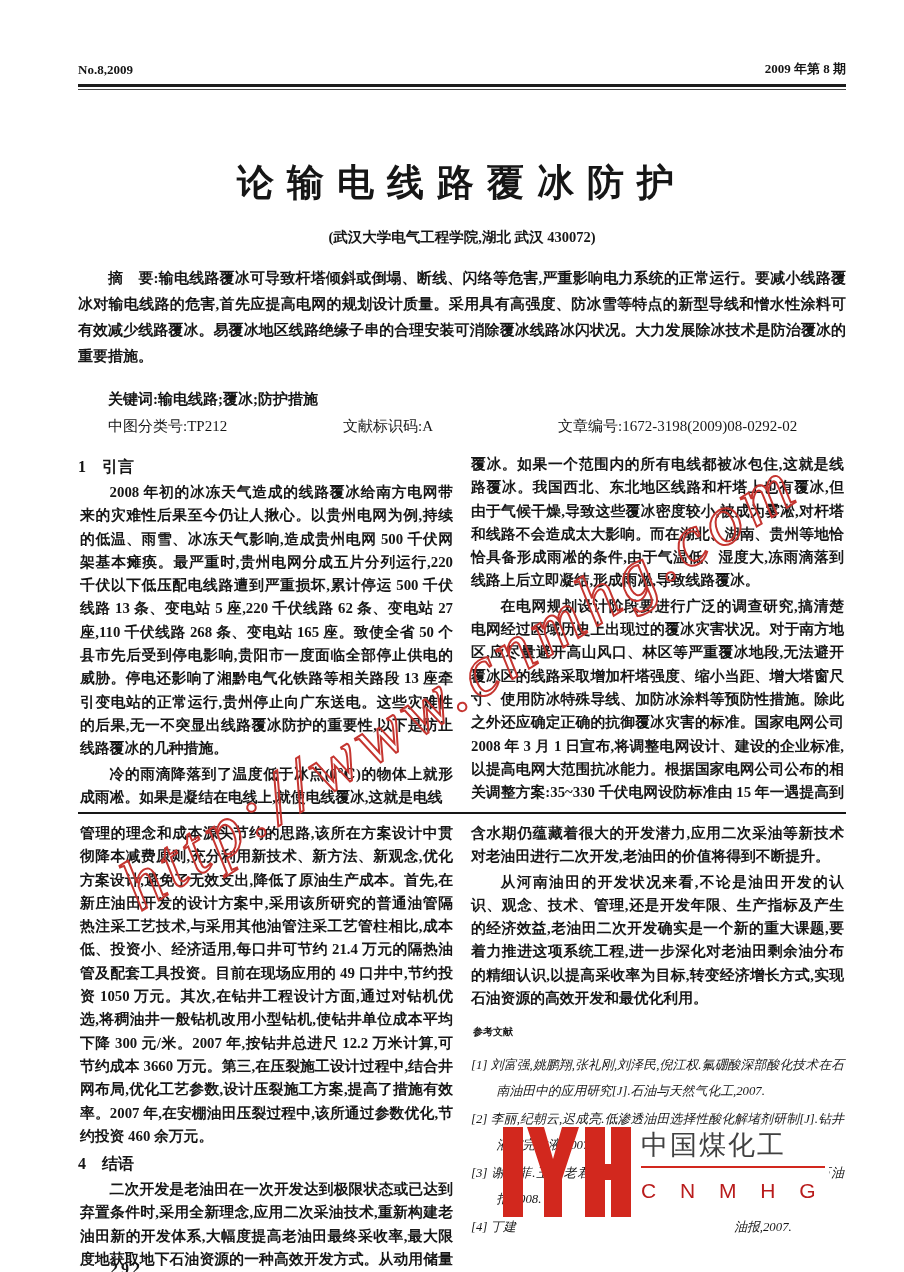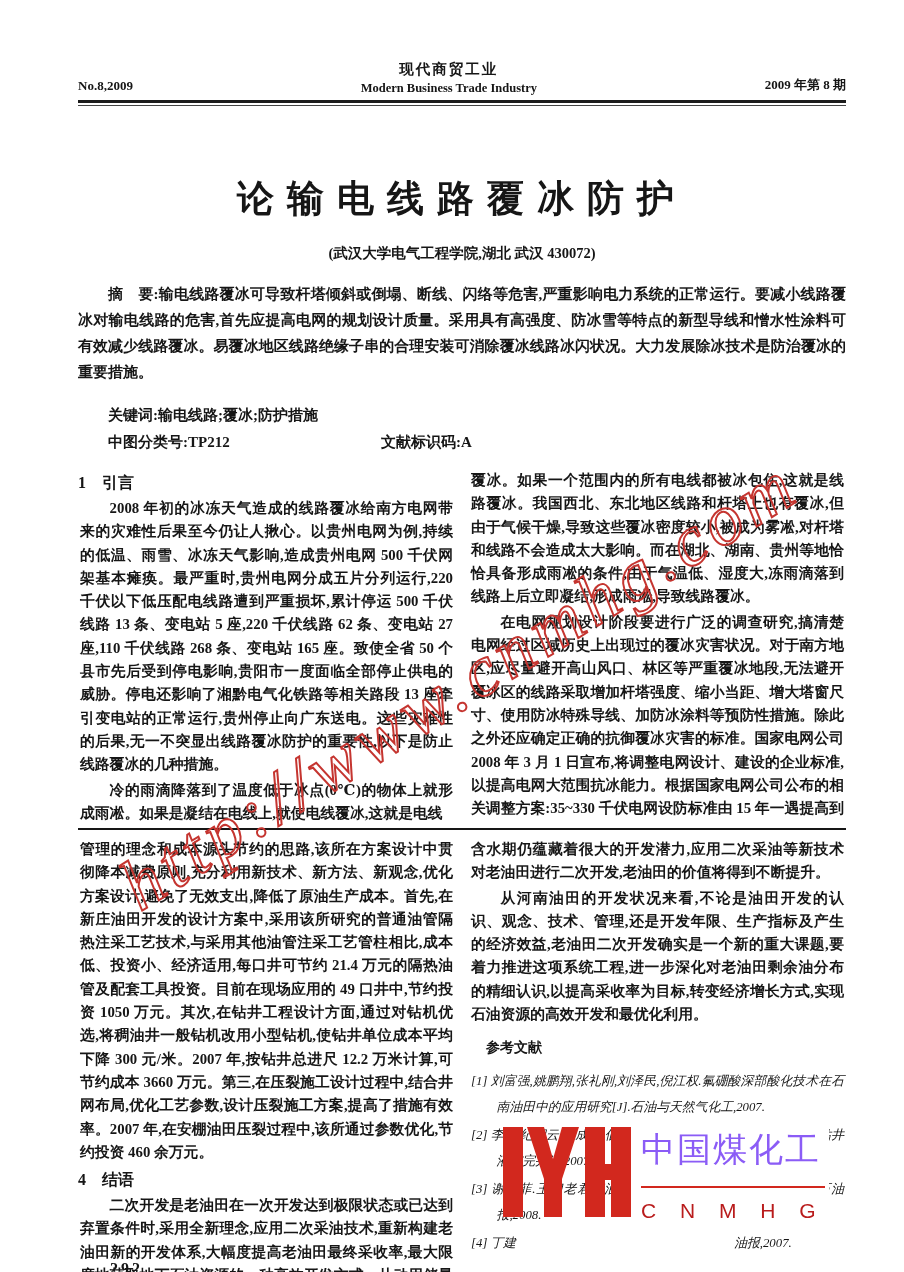--- a/index.html
+++ b/index.html
@@ -18,88 +18,85 @@
 
   
   .title{margin-top:68px;text-align:center;font-size:37px;font-weight:700;letter-spacing:13px;}
   .authors{margin-top:36px;text-align:center;font-size:17px;font-weight:600;letter-spacing:3px;}
   .affil{margin-top:20px;text-align:center;font-size:14.5px;font-weight:700;}
 
   
   .abstract{margin-top:18px;font-size:15px;font-weight:600;line-height:26px;text-align:justify;}
   .abstract p{margin:0;text-indent:2em;}
   .kw-line{margin-top:17px;font-size:15px;font-weight:700;text-indent:2em;line-height:26px;}
-  .class-line{margin-top:1px;display:flex;font-size:15px;font-weight:700;line-height:26px;gap:38px;}
+  .class-line{margin-top:1px;display:flex;font-size:15px;font-weight:400;line-height:26px;}
   .class-line .c1{width:265px;text-indent:2em;}
   .class-line .c2{width:215px;}
   .class-line .c3{flex:1;}
 
   
   .cols{display:flex;gap:14px;}
   .col{width:377px;font-size:14.8px;font-weight:600;line-height:23.3px;text-align:justify;overflow:hidden;}
   .cols-top{margin-top:12px;height:356px;}
   .cols-bottom{height:452px;}
   .col p{margin:2px;}
   .col p.ind{text-indent:2em;}
   .sec-h{font-size:16px;font-weight:700;margin:3px 0 2px 0;line-height:25px;}
   .divider{border-top:2.5px solid #161616;margin:5px 0 6px 0;}
 
   
-  .refs-title{font-size:14px;font-weight:700;margin:10px 0 8px 17px;}
+  .refs-title{font-size:10px;font-weight:700;margin:10px 0 8px 4px;}
   .refs{font-size:12.8px;font-weight:500;font-style:italic;line-height:26px;}
   .ref{padding-left:2em;text-indent:-2em;margin:0;}
   .ref .gap4{display:inline-block;width:218px;}
 
   
   .watermark{position:absolute;left:0;top:0;width:904px;height:1272px;pointer-events:none;z-index:5;}
 
   
   .logo{position:absolute;left:503px;top:1127px;z-index:6;display:flex;align-items:flex-start;}
   .logo-text{background:#ffffff;padding:0 4px 2px 10px;}
-  .logo-cn{font-size:34px;color:#8b5cf6;font-weight:500;letter-spacing:2px;
-           border-bottom:2.5px solid #d2281e;padding-bottom:13px;white-space:nowrap;
+  .logo-cn{font-size:27px;color:#404040;font-weight:500;letter-spacing:2px;
+           border-bottom:2.5px solid #d2281e;padding-bottom:3px;white-space:nowrap;
            font-family:"Liberation Sans","DejaVu Sans",sans-serif;}
   .logo-en{font-size:21px;color:#b91c1c;letter-spacing:9px;margin-top:11px;white-space:nowrap;
            font-family:"Liberation Sans","DejaVu Sans",sans-serif;}
 
   
   .pagenum{position:absolute;left:110px;top:1260px;font-size:16px;font-weight:700;letter-spacing:3px;}
 </style>
 </head>
 <body>
 
 <div class="page">
 
   <svg class="watermark" viewBox="0 0 904 1272">
     <text transform="translate(140 912) rotate(-32)" font-size="72" font-style="italic" letter-spacing="6" fill="none" stroke="#c53530" stroke-width="2" font-family="Liberation Serif, DejaVu Serif, serif">http://www.cnmhg.com</text>
   </svg>
 
   <div class="content">
 
     <div class="header">
       <div class="hdr-left">No.8,2009</div>
-      <div class="hdr-center">
-        <div class="journal-cn">现代商贸工业</div>
-        <div class="journal-en">Modern Business Trade Industry</div>
-      </div>
       <div class="hdr-right">2009 年第 8 期</div>
     </div>
     <div class="rule"></div>
     <div class="rule2"></div>
 
     <div class="title">论输电线路覆冰防护</div>
     <div class="affil">(武汉大学电气工程学院,湖北 武汉 430072)</div>
 
     <div class="abstract">
       <p><b>摘　要:</b><span>输电线路覆冰可导致杆塔倾斜或倒塌、断线、闪络等危害,严重影响电力系统的正常运行。要减小线路覆冰对输电线路的危害,首先应提高电网的规划设计质量。采用具有高强度、防冰雪等特点的新型导线和憎水性涂料可有效减少线路覆冰。易覆冰地区线路绝缘子串的合理安装可消除覆冰线路冰闪状况。大力发展除冰技术是防治覆冰的重要措施。</span></p>
     </div>
     <div class="kw-line"><span>关键词:</span><span>输电线路;覆冰;防护措施</span></div>
     <div class="class-line">
       <span class="c1">中图分类号:TP212</span>
       <span class="c2">文献标识码:A</span>
+      <span class="c3">文章编号:1672-3198(2009)08-0292-02</span>
     </div>
 
     <div class="cols cols-top">
       <div class="col">
         <div class="sec-h">1　引言</div>
         <p class="ind">2008 年初的冰冻天气造成的线路覆冰给南方电网带来的灾难性后果至今仍让人揪心。以贵州电网为例,持续的低温、雨雪、冰冻天气影响,造成贵州电网 500 千伏网架基本瘫痪。最严重时,贵州电网分成五片分列运行,220 千伏以下低压配电线路遭到严重损坏,累计停运 500 千伏线路 13 条、变电站 5 座,220 千伏线路 62 条、变电站 27 座,110 千伏线路 268 条、变电站 165 座。致使全省 50 个县市先后受到停电影响,贵阳市一度面临全部停止供电的威胁。停电还影响了湘黔电气化铁路等相关路段 13 座牵引变电站的正常运行,贵州停止向广东送电。这些灾难性的后果,无一不突显出线路覆冰防护的重要性,以下是防止线路覆冰的几种措施。</p>
         <p class="ind">冷的雨滴降落到了温度低于冰点(0℃)的物体上就形成雨凇。如果是凝结在电线上,就使电线覆冰,这就是电线</p>
       </div>
       <div class="col">
         <p>覆冰。如果一个范围内的所有电线都被冰包住,这就是线路覆冰。我国西北、东北地区线路和杆塔上也有覆冰,但由于气候干燥,导致这些覆冰密度较小,被成为雾凇,对杆塔和线路不会造成太大影响。而在湖北、湖南、贵州等地恰恰具备形成雨凇的条件,由于气温低、湿度大,冻雨滴落到线路上后立即凝结,形成雨凇,导致线路覆冰。</p>

